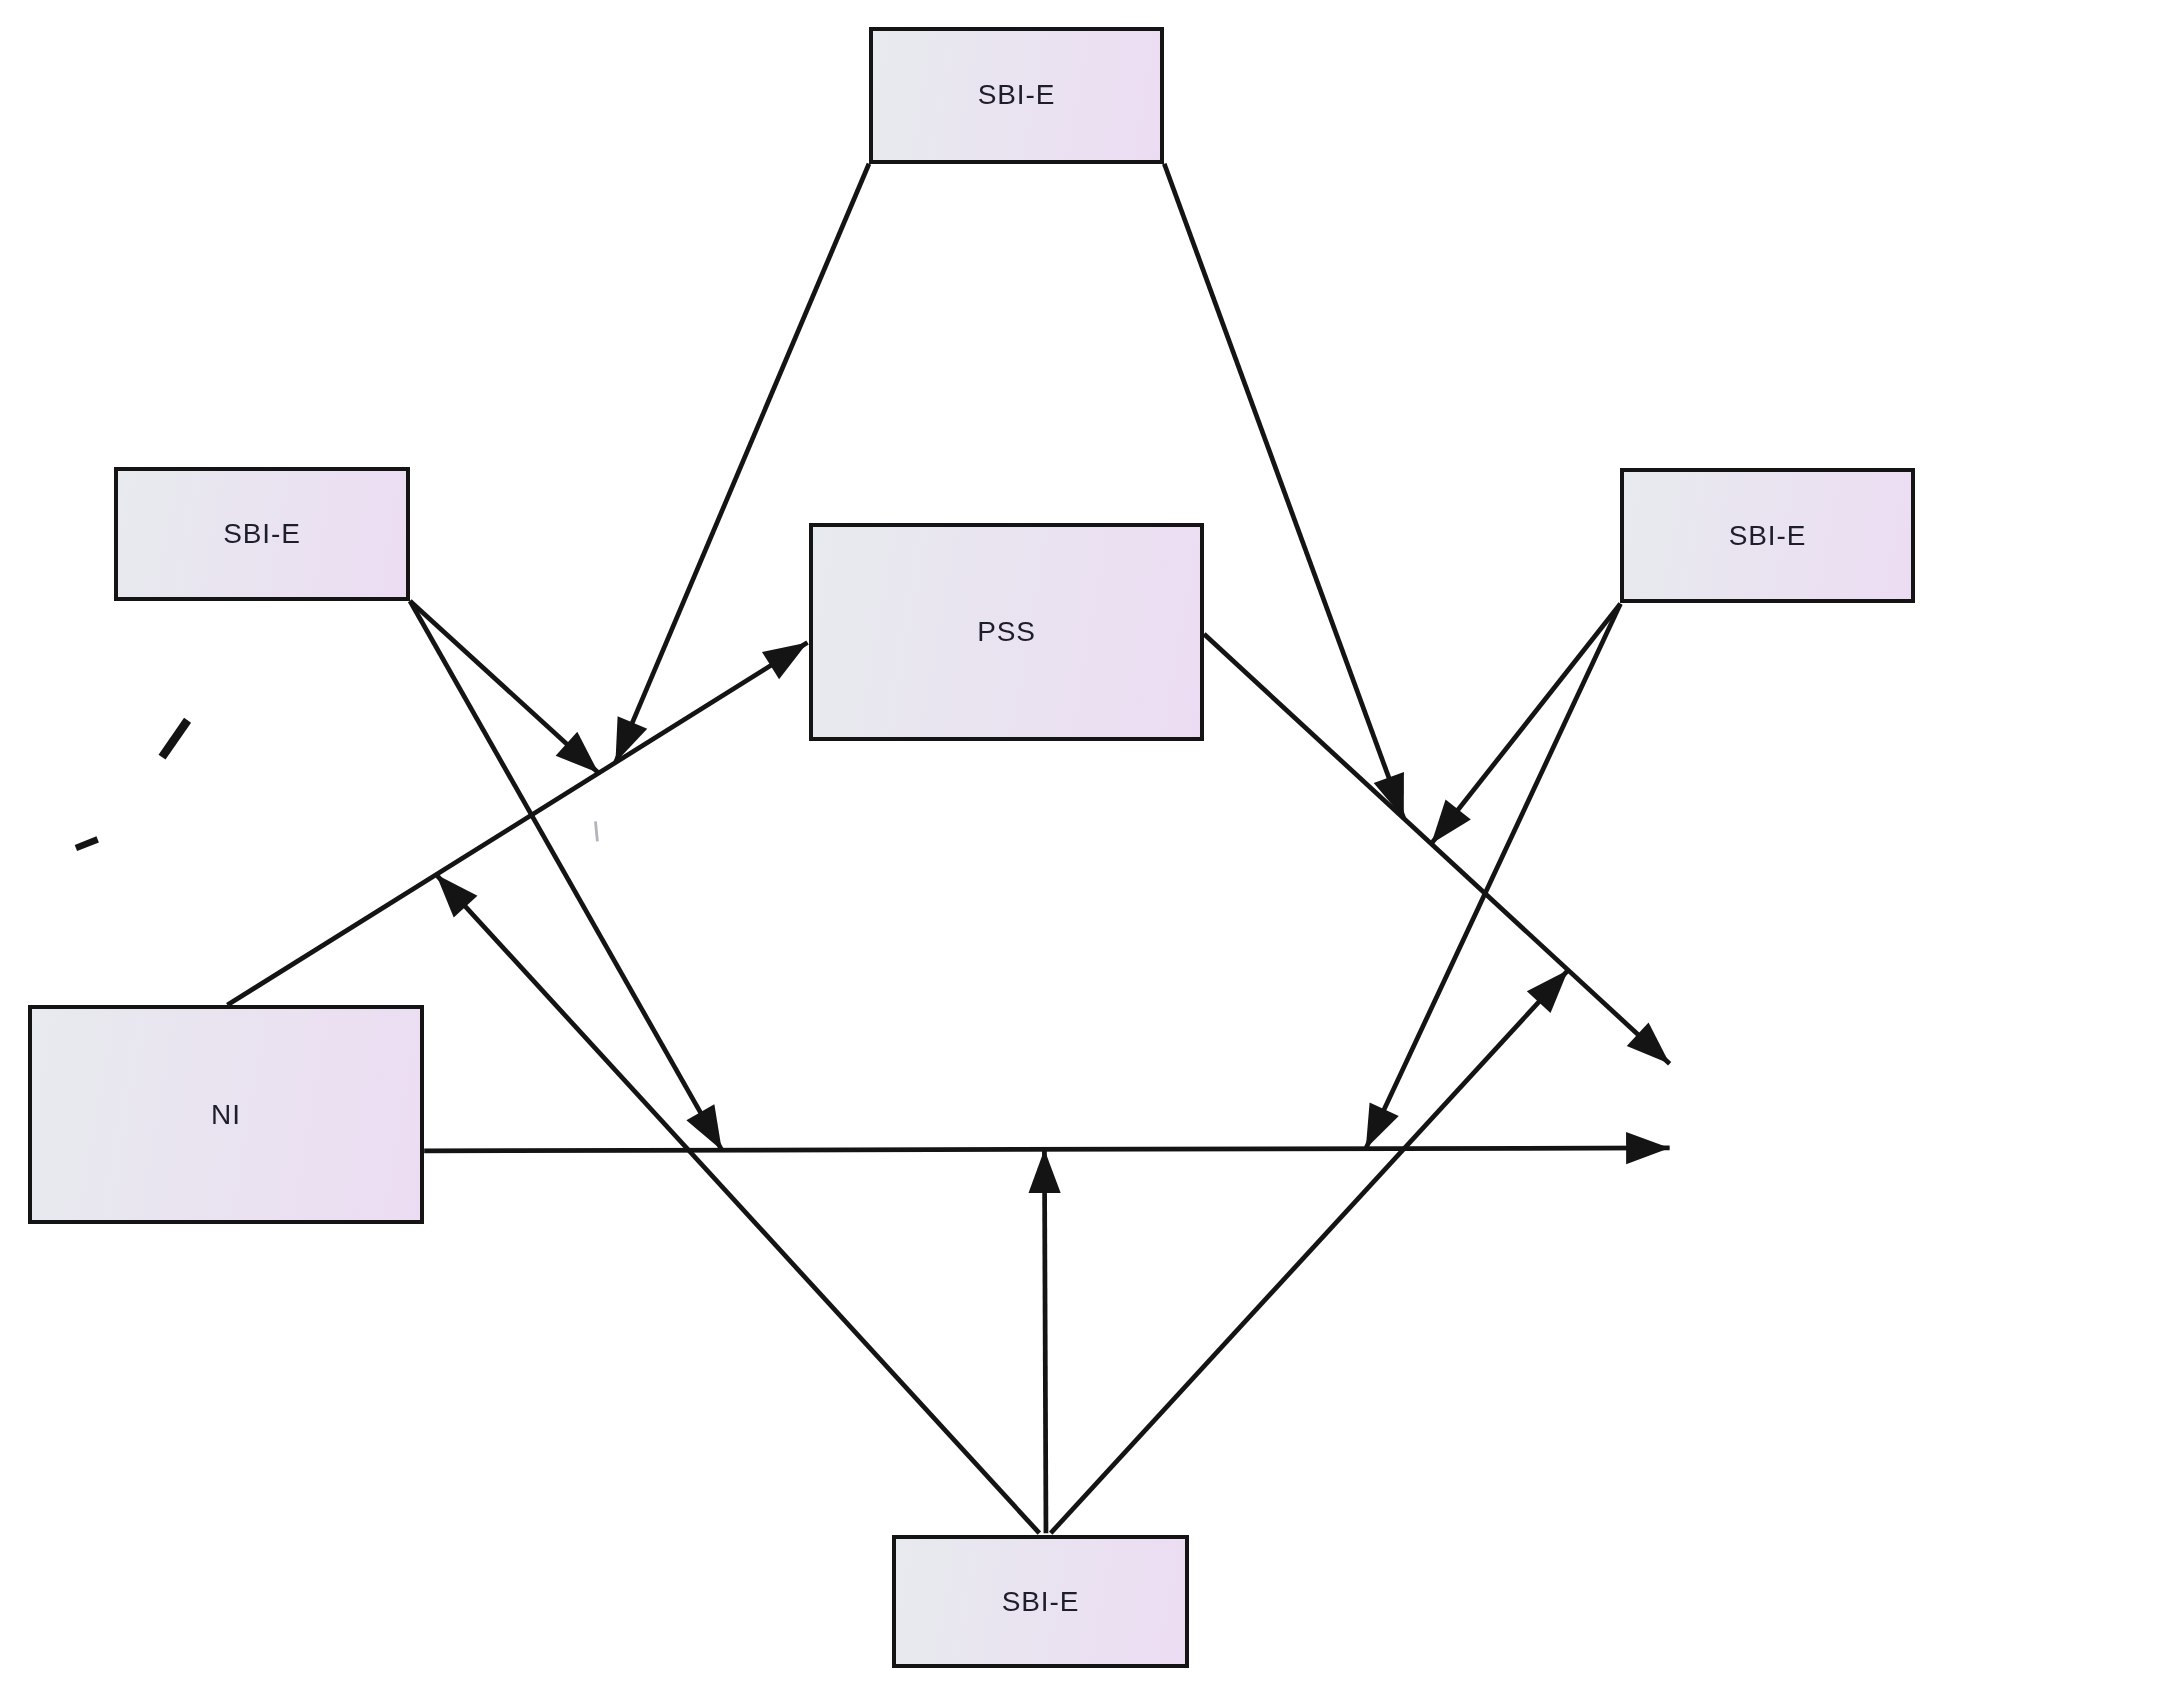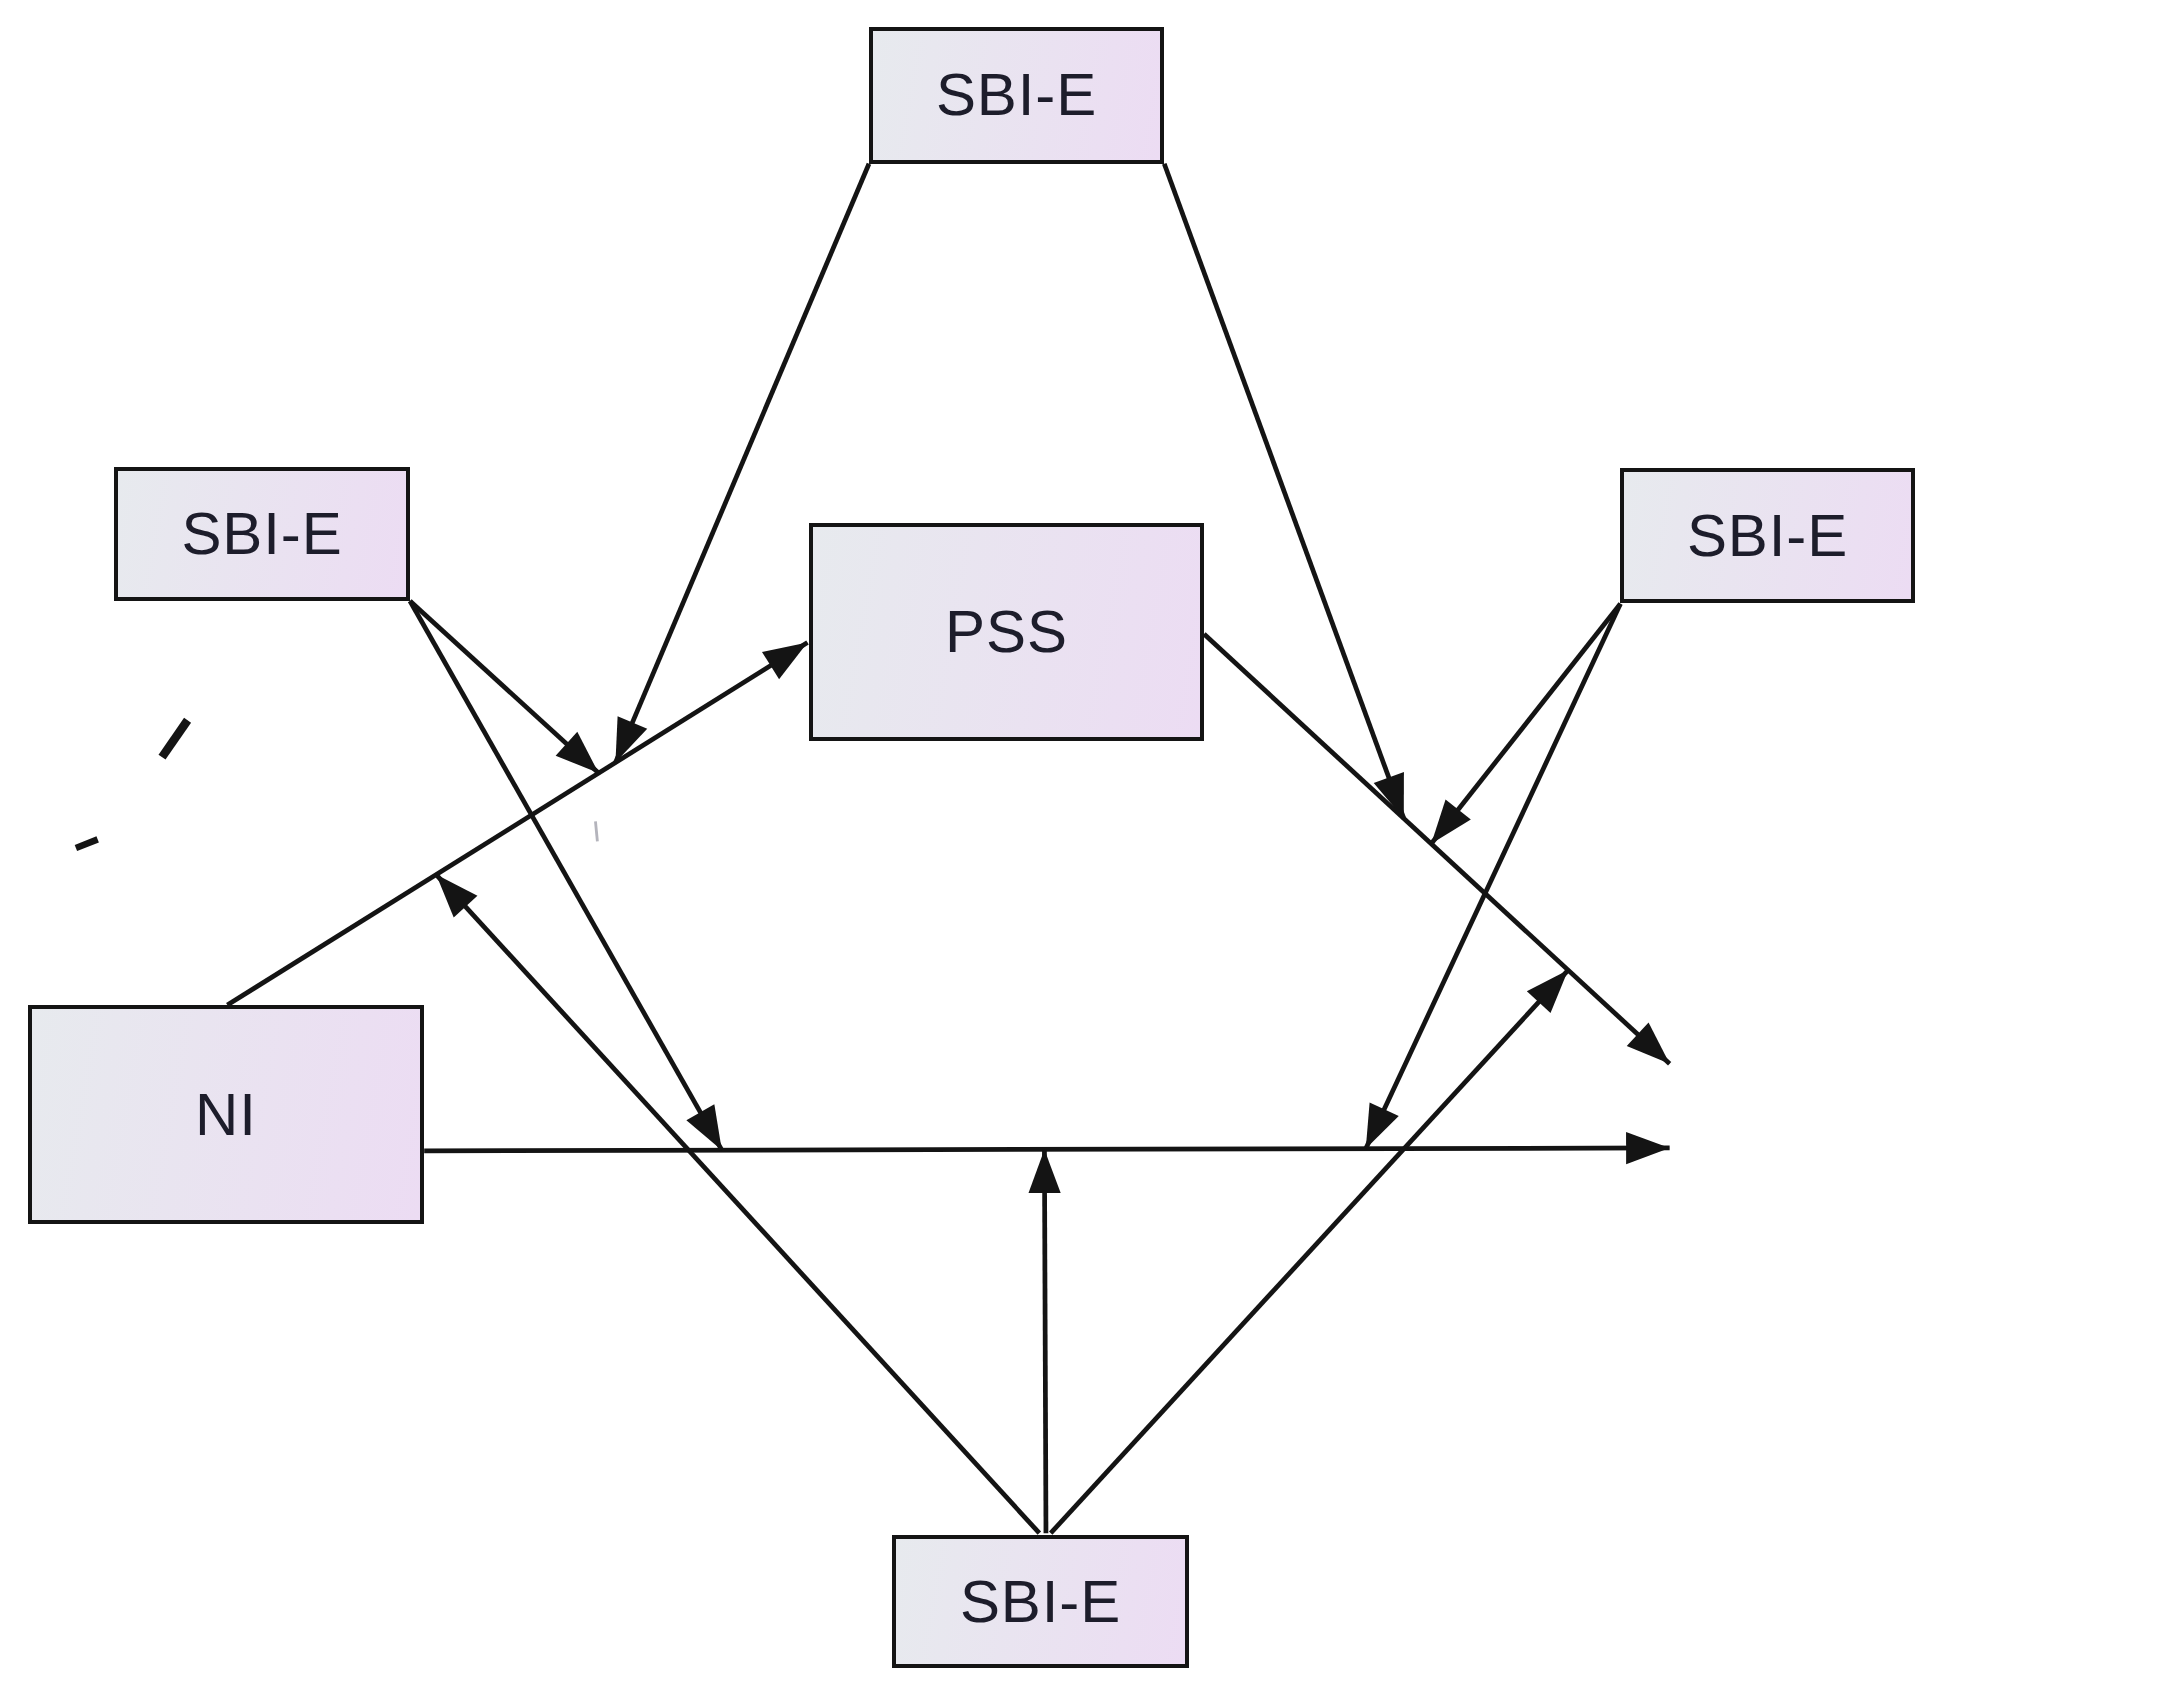--- a/index.html
+++ b/index.html
@@ -17,21 +17,21 @@
   }
   .node {
     position: absolute;
     box-sizing: border-box;
     border: 4.7px solid #141414;
     display: flex;
     align-items: center;
     justify-content: center;
   }
   .node span {
-    font-size: 60px;
+    font-size: 28px;
     letter-spacing: 0.9px;
     line-height: 1;
     user-select: none;
     text-align: right;
   }
 </style>
 </head>
 <body>
 
 <div class="stage" style="width: 2179px; height: 1695px; background: rgb(255, 255, 255);">

